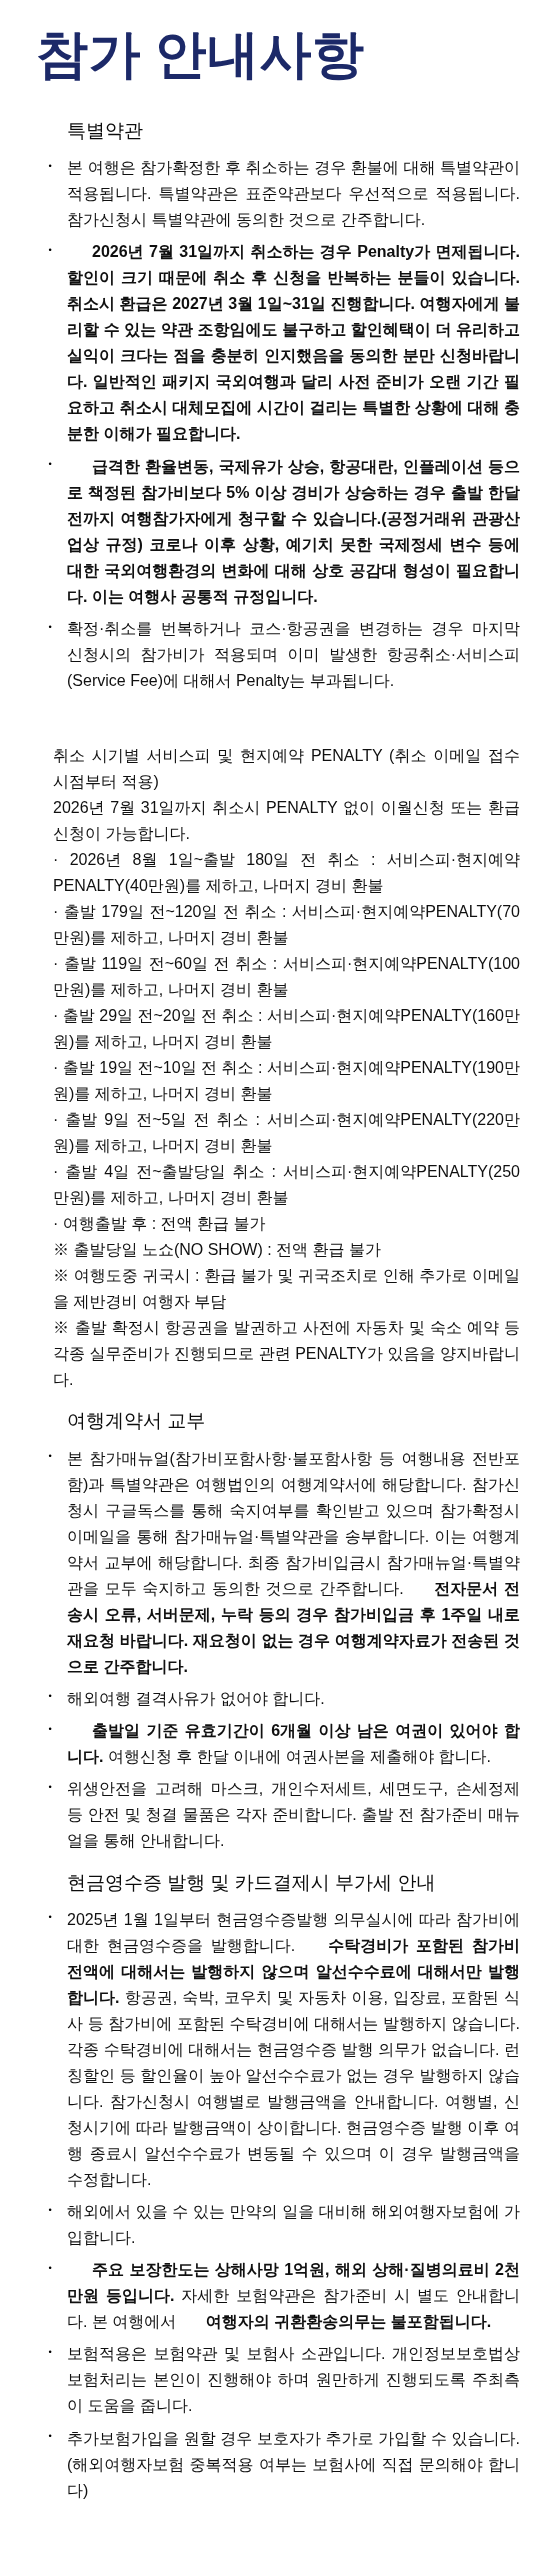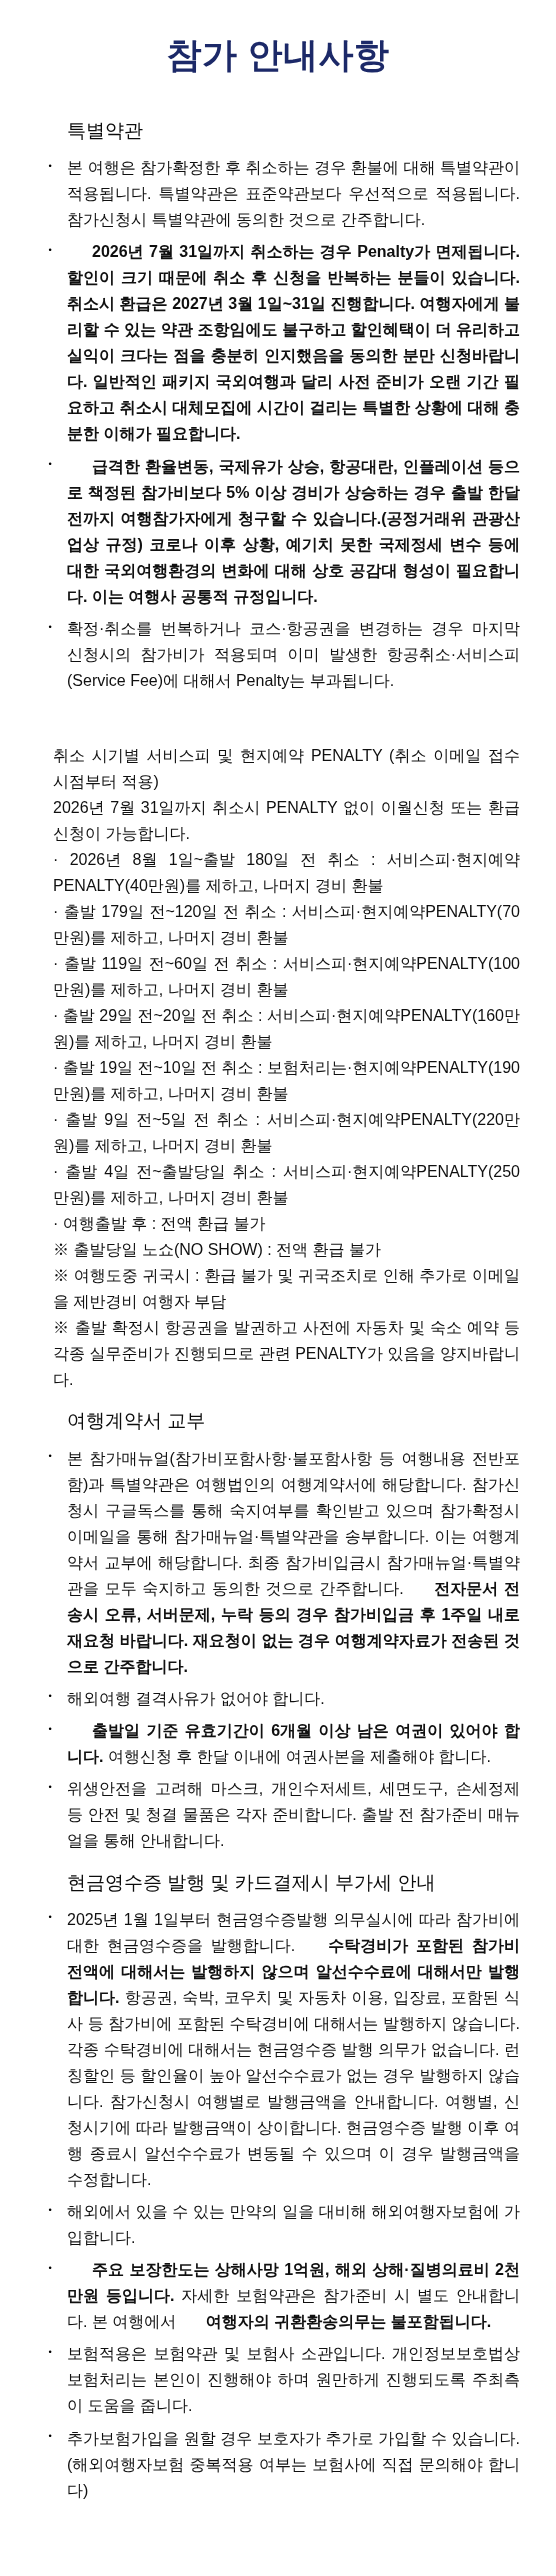--- a/index.html
+++ b/index.html
@@ -4,22 +4,22 @@
 <style>
   :root { --navy:#1c2968; --ink:#101010; }
   html,body{margin:0;padding:0;background:#ffffff;}
   .page{
     position:relative;width:556px;height:3862px;margin:0 auto;background:#fff;
     overflow:hidden;font-family:"Liberation Sans",sans-serif;color:var(--ink);
     font-size:16px;line-height:26px;
   }
   #content{padding:25px 36px 0 36px;}
   .page-title{
-    font-size:35px;line-height:59px;font-weight:900;color:var(--navy);
-    text-align:center;margin:0 0 33px 0;letter-spacing:0.5px;
+    font-size:52px;line-height:59px;font-weight:900;color:var(--navy);
+    text-align:left;margin:0 0 33px 0;letter-spacing:0.5px;font-family:Liberation Serif, serif;
   }
   .sub-heading{
     font-size:19px;line-height:27px;font-weight:400;color:#0c0c0c;
     margin:14.4px 0 11.3px 31px;
   }
   .bullet-item{
     position:relative;padding-left:31px;margin:0 0 6.2px 0;text-align:justify;
   }
   .bullet-dot{
     position:absolute;left:12.4px;top:6.7px;font-size:9.3px;line-height:1;color:#000;
@@ -46,21 +46,21 @@
   </div>
       <div class="bullet-item">
     <span class="bullet-dot">•</span><span class="rich"><span>확정·취소를 번복하거나 코스·항공권을 변경하는 경우 마지막 신청시의 참가비가 적용되며 이미 발생한 항공취소·서비스피(Service Fee)에 대해서 Penalty는 부과됩니다.</span></span>
   </div>
       <div class="plain-line rich gap-top"><span>취소 시기별 서비스피 및 현지예약 PENALTY (취소 이메일 접수 시점부터 적용)</span></div>
       <div class="plain-line rich"><span>2026년 7월 31일까지 취소시 PENALTY 없이 이월신청 또는 환급신청이 가능합니다.</span></div>
       <div class="plain-line rich"><span>· 2026년 8월 1일~출발 180일 전 취소 : 서비스피·현지예약PENALTY(40만원)를 제하고, 나머지 경비 환불</span></div>
       <div class="plain-line rich"><span>· 출발 179일 전~120일 전 취소 : 서비스피·현지예약PENALTY(70만원)를 제하고, 나머지 경비 환불</span></div>
       <div class="plain-line rich"><span>· 출발 119일 전~60일 전 취소 : 서비스피·현지예약PENALTY(100만원)를 제하고, 나머지 경비 환불</span></div>
       <div class="plain-line rich"><span>· 출발 29일 전~20일 전 취소 : 서비스피·현지예약PENALTY(160만원)를 제하고, 나머지 경비 환불</span></div>
-      <div class="plain-line rich"><span>· 출발 19일 전~10일 전 취소 : 보험처리는·현지예약PENALTY(190만원)를 제하고, 나머지 경비 환불</span></div>
+      <div class="plain-line rich"><span>· 출발 19일 전~10일 전 취소 : 서비스피·현지예약PENALTY(190만원)를 제하고, 나머지 경비 환불</span></div>
       <div class="plain-line rich"><span>· 출발 9일 전~5일 전 취소 : 서비스피·현지예약PENALTY(220만원)를 제하고, 나머지 경비 환불</span></div>
       <div class="plain-line rich"><span>· 출발 4일 전~출발당일 취소 : 서비스피·현지예약PENALTY(250만원)를 제하고, 나머지 경비 환불</span></div>
       <div class="plain-line rich"><span>· 여행출발 후 : 전액 환급 불가</span></div>
       <div class="plain-line rich"><span>※ 출발당일 노쇼(NO SHOW) : 전액 환급 불가</span></div>
       <div class="plain-line rich"><span>※ 여행도중 귀국시 : 환급 불가 및 귀국조치로 인해 추가로 이메일을 제반경비 여행자 부담</span></div>
       <div class="plain-line rich"><span>※ 출발 확정시 항공권을 발권하고 사전에 자동차 및 숙소 예약 등 각종 실무준비가 진행되므로 관련 PENALTY가 있음을 양지바랍니다.</span></div>
       <h2 class="sub-heading">여행계약서 교부</h2>
       <div class="bullet-item">
     <span class="bullet-dot">•</span><span class="rich"><span>본 참가매뉴얼(참가비포함사항·불포함사항 등 여행내용 전반포함)과 특별약관은 여행법인의 여행계약서에 해당합니다. 참가신청시 구글독스를 통해 숙지여부를 확인받고 있으며 참가확정시 이메일을 통해 참가매뉴얼·특별약관을 송부합니다. 이는 여행계약서 교부에 해당합니다. 최종 참가비입금시 참가매뉴얼·특별약관을 모두 숙지하고 동의한 것으로 간주합니다. </span><b>전자문서 전송시 오류, 서버문제, 누락 등의 경우 참가비입금 후 1주일 내로 재요청 바랍니다. 재요청이 없는 경우 여행계약자료가 전송된 것으로 간주합니다.</b></span>
   </div>

